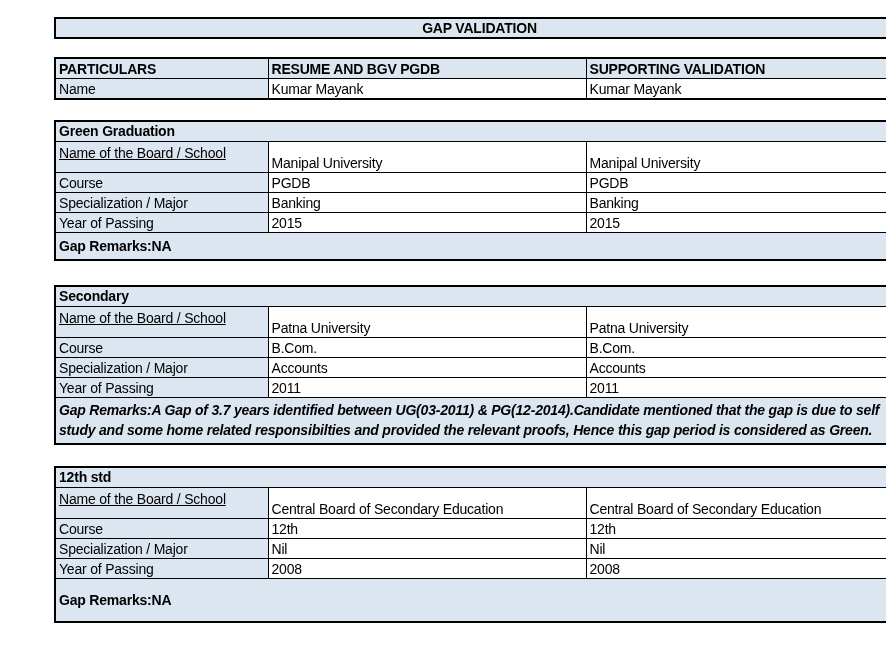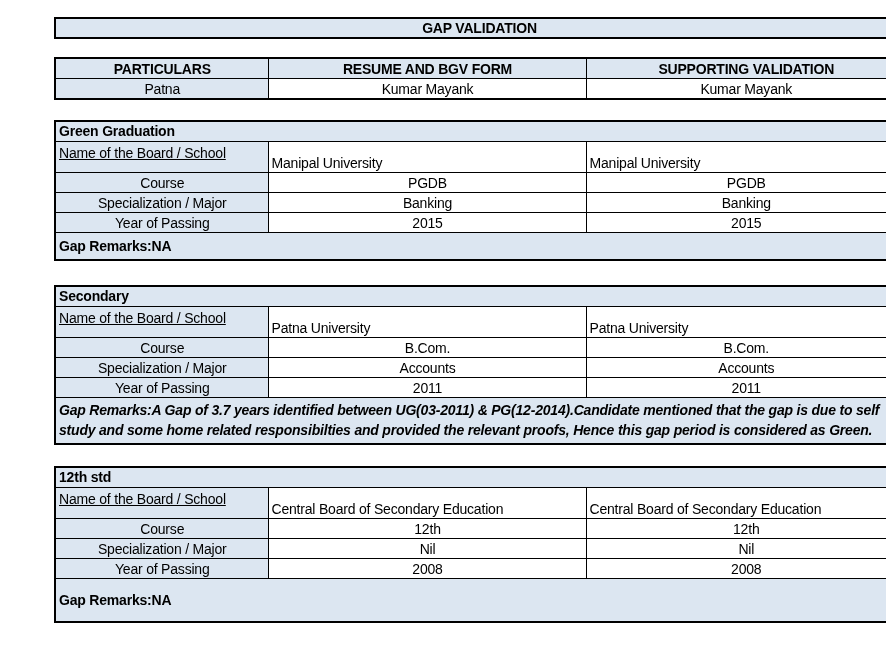--- a/index.html
+++ b/index.html
@@ -37,21 +37,21 @@
   .sheet-table td {
     border: 1px solid #000000;
     font-size: 14px;
     padding: 0 2px 1px 3px;
     vertical-align: bottom;
     letter-spacing: -0.2px;
     overflow: hidden;
   }
   .fill { background: #dce6f1; }
   .bold { font-weight: bold; }
-  tr.h20 td { height: 18px; white-space: nowrap; text-align: center; }
+  tr.h20 td { height: 18px; white-space: nowrap; }
   tr.heading-row td { height: 18px; vertical-align: middle; }
   tr.board-row td { height: 26px; white-space: nowrap; }
   tr.board-row td.lbl { vertical-align: top; padding-top: 3px; text-decoration: underline; }
   tr.remarks-short td { height: 25px; vertical-align: middle; }
   tr.remarks-tall td { height: 41px; vertical-align: middle; }
   tr.remarks-multi td {
     white-space: normal;
     vertical-align: middle;
     line-height: 20px;
     padding-top: 2px;
@@ -72,25 +72,25 @@
 
   <table class="sheet-table" id="tbl-particulars">
     <colgroup>
         <col style="width:213px">
         <col style="width:318px">
         <col style="width:320px">
       </colgroup>
     <tbody>
         <tr class="h20">
       <td class="fill bold">PARTICULARS</td>
-      <td class="fill bold">RESUME AND BGV FORM</td>
+      <td class="fill bold">RESUME AND BGV PGDB</td>
       <td class="fill bold">SUPPORTING VALIDATION</td>
     </tr>
     <tr class="h20">
-      <td class="fill">Patna</td>
+      <td class="fill">Name</td>
       <td>Kumar Mayank</td>
       <td>Kumar Mayank</td>
     </tr>
   </tbody>
     </table>
 
   <table class="sheet-table" id="tbl-postgrad">
     <colgroup>
         <col style="width:213px">
         <col style="width:318px">

